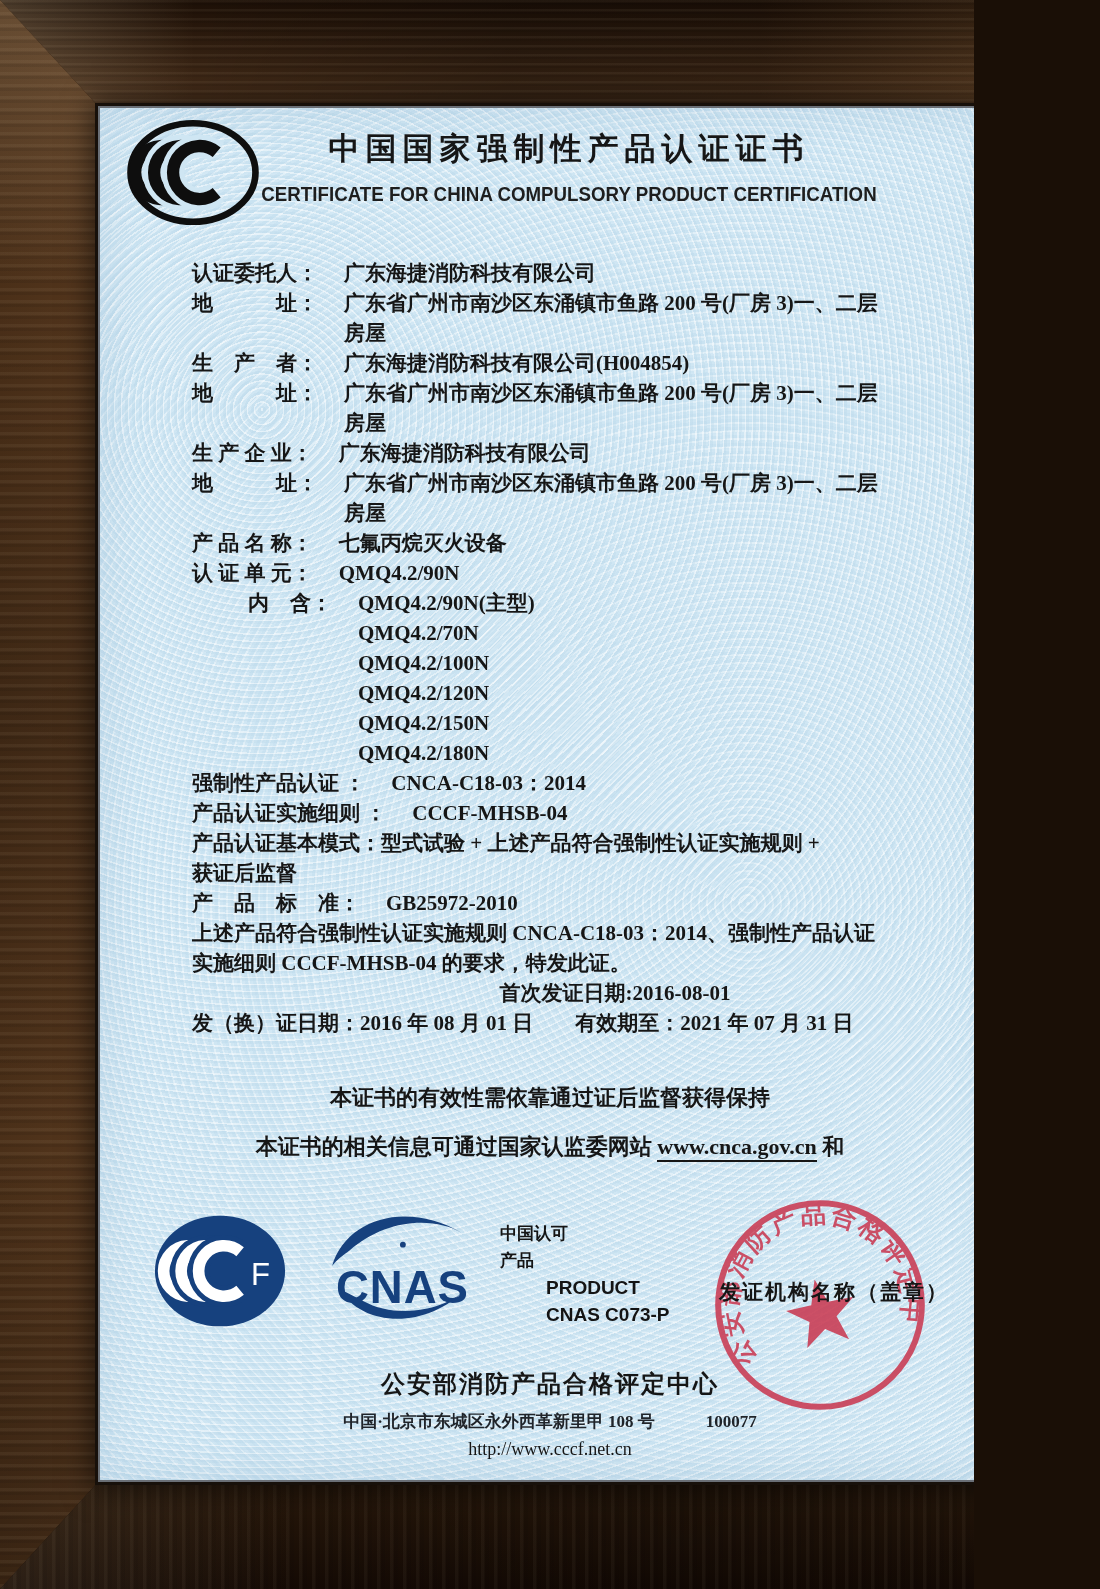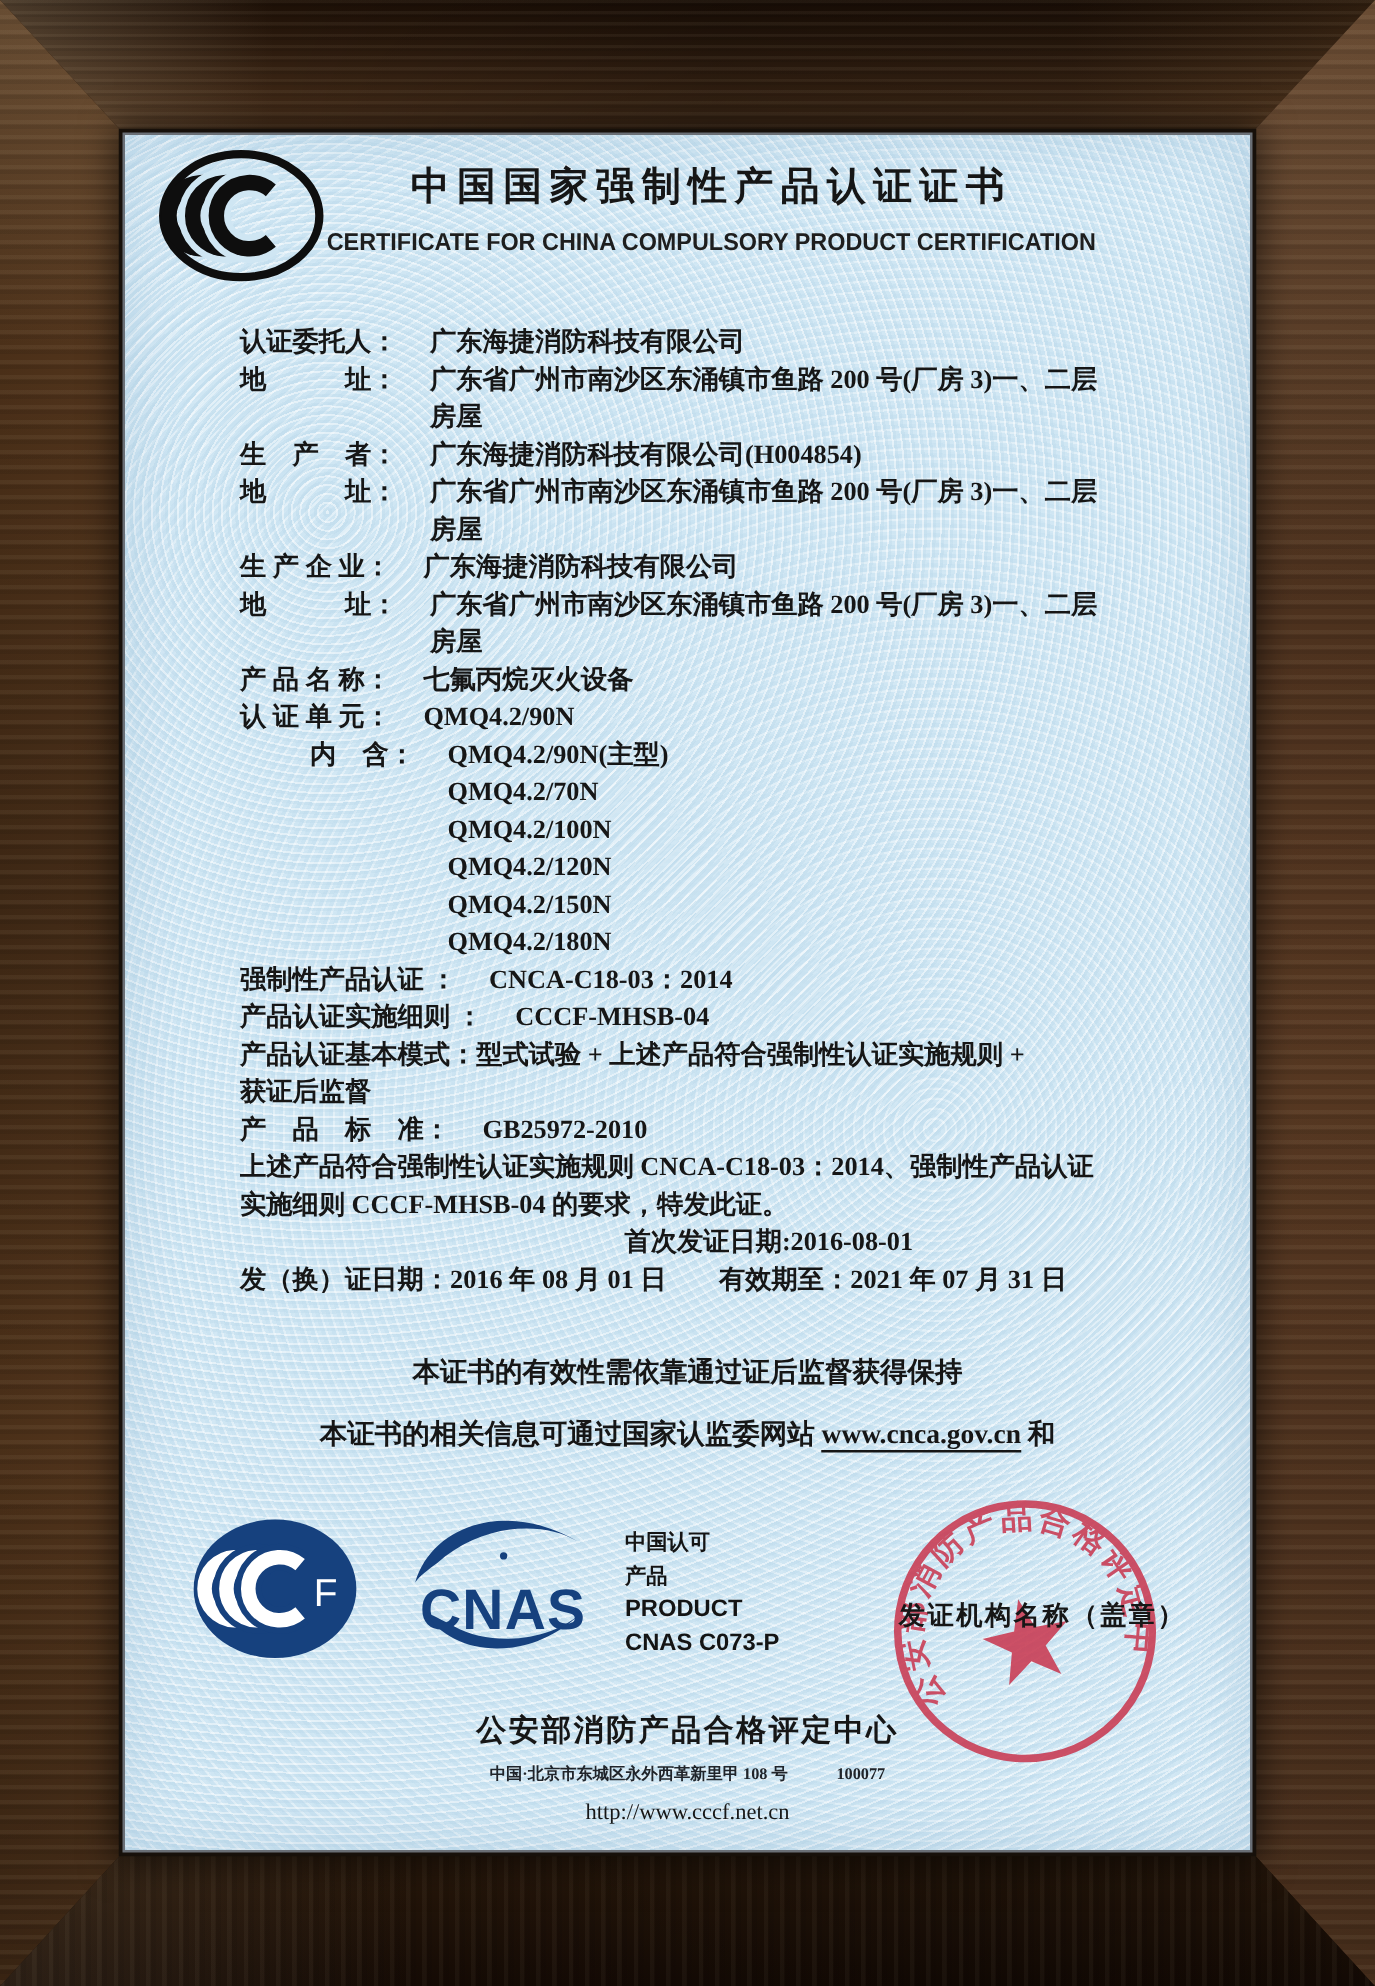--- a/index.html
+++ b/index.html
@@ -1,16 +1,16 @@
 <!DOCTYPE html>
 <html><head>
 <meta charset="utf-8">
 <style>
   html,body{margin:0;padding:0;background:#1a0f06;}
-  .stage{position:relative;width:1100px;height:1589px;overflow:hidden;
+  .stage{position:relative;width:974px;height:1589px;overflow:hidden;
          font-family:"Liberation Serif","DejaVu Serif",serif;color:#161616;}
 
   
   .band{position:absolute;inset:0;}
   .band-top{
     clip-path:polygon(0 0,1100px 0,1000px 108px,100px 108px);
     background:
       repeating-linear-gradient(180deg, rgba(255,235,200,.05) 0 2px, rgba(0,0,0,.07) 3px 5px, rgba(0,0,0,0) 5px 9px),
       linear-gradient(90deg, rgba(235,210,170,.22) 0%, rgba(0,0,0,0) 20%, rgba(0,0,0,.22) 52%, rgba(0,0,0,.16) 78%, rgba(160,120,70,.12) 100%),
       linear-gradient(180deg,#1c0f06 0%,#573a22 9%,#68462a 26%,#4e3119 55%,#3a2110 78%,#55341b 90%,#7a6c60 96%,#241307 99%);
@@ -71,28 +71,28 @@
   
   .notice{position:absolute;left:0;right:0;top:965px;text-align:center;
           font-size:22px;font-weight:700;line-height:49px;}
   .ulink{border-bottom:2px solid #161616;padding-bottom:1px;}
 
   
   .cccf-logo{position:absolute;left:52px;top:1104px;width:136px;height:118px;}
   .cnas-logo{position:absolute;left:226px;top:1096px;width:146px;height:126px;}
   .accred{position:absolute;left:400px;top:1112px;line-height:27px;color:#141414;}
   .accred .cn{font-size:17px;font-weight:700;font-family:"Liberation Sans","DejaVu Sans",sans-serif;}
-  .accred .en{font-size:19px;font-weight:700;font-family:"Liberation Sans","DejaVu Sans",sans-serif;}
+  .accred .en{font-size:19px;font-weight:700;font-family:"Liberation Sans","DejaVu Sans",sans-serif;margin-left:46px;}
   .seal{position:absolute;left:598px;top:1068px;width:244px;height:252px;z-index:5;opacity:.88;}
   .seal-overlay{position:absolute;left:608px;top:1170px;width:252px;text-align:center;
                 font-size:21px;font-weight:700;letter-spacing:2px;z-index:6;}
   .org-name{position:absolute;left:0;right:0;top:1260px;text-align:center;
             font-size:24px;font-weight:700;letter-spacing:2px;z-index:2;}
   .foot-addr{position:absolute;left:0;right:0;top:1302px;text-align:center;
-             font-size:13px;font-weight:700;color:#20242a;z-index:2;}
+             font-size:17px;font-weight:700;color:#20242a;z-index:2;}
   .foot-url{position:absolute;left:0;right:0;top:1331px;text-align:center;
             font-size:18px;font-weight:400;z-index:2;}
 </style>
 </head>
 <body>
 
 <div class="stage">
 
   <div class="band band-top"></div>
   <div class="band band-left"></div>

